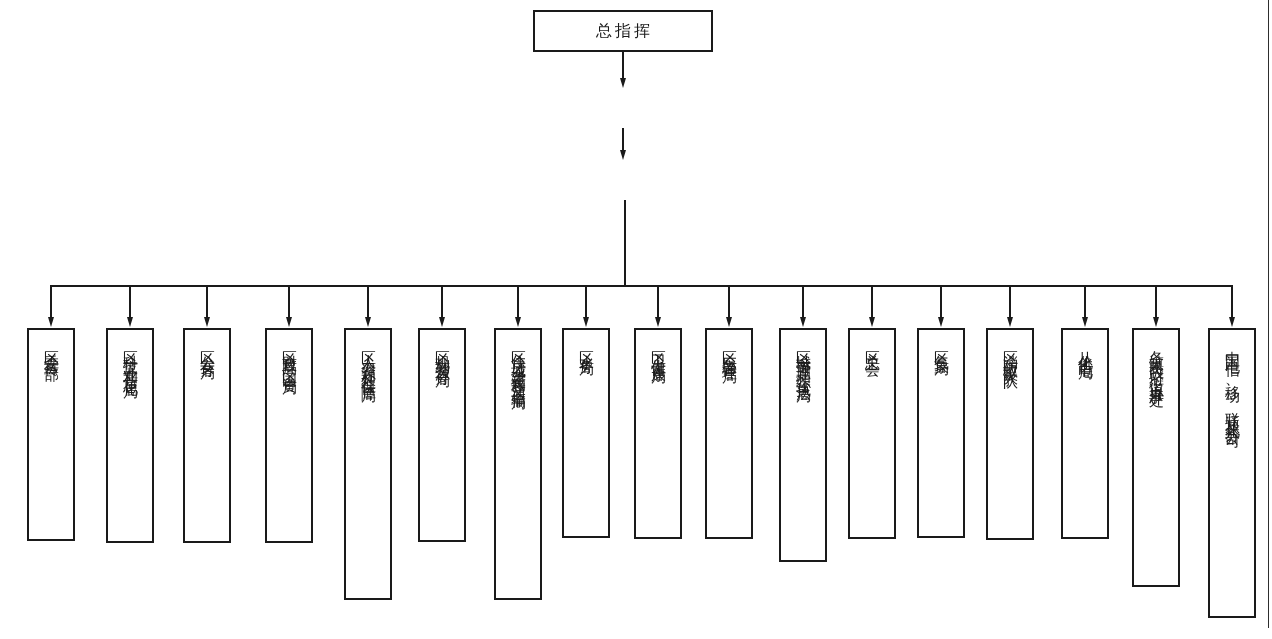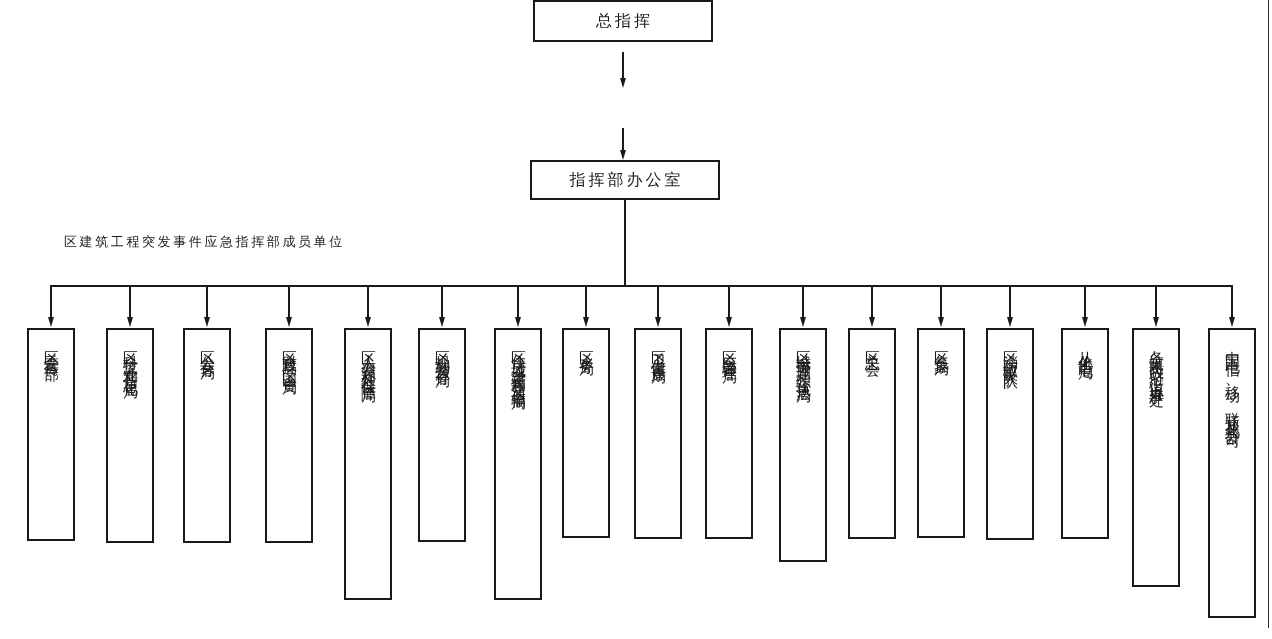--- a/index.html
+++ b/index.html
@@ -98,40 +98,36 @@
     width:1px;
     height:628px;
     background:#2e2e2e;
   }
 </style>
 </head>
 <body>
 
 <div class="canvas">
 
-  <div class="chain-box" style="left:533px;top:0;width:180px;height:42px;font-family:Liberation Serif, serif;">
+  <div class="chain-box" style="left:533px;top:10px;width:180px;height:42px;font-family:Liberation Serif, serif;">
     <span>总指挥</span>
   </div>
 
   <div class="arrow" style="left:619.5px;top:52px;height:36px;">
     <span class="stem" style="height:27px;"></span>
     <span class="head" style="top:26px;"></span>
   </div>
 
 
   <div class="arrow" style="left:619.5px;top:128px;height:32px;">
     <span class="stem" style="height:23px;"></span>
     <span class="head" style="top:22px;"></span>
   </div>
 
-  <div class="chain-box" style="left:530px;top:160px;width:190px;height:40px;">
-    <span>指挥部办公室</span>
-  </div>
-
-  <div class="note-label">区建筑工程突发事件应急指挥部成员单位</div>
+
 
   <div class="vstem" style="left:624px;top:200px;height:86px;"></div>
 
   <div class="hbus" style="left:51px;top:285px;width:1182px;"></div>
 
   <div class="arrow" style="left:47.5px;top:285px;">
       <span class="stem" style="height:33px;"></span>
       <span class="head" style="top:32px;"></span>
     </div>
   <div class="arrow" style="left:126.5px;top:285px;">

